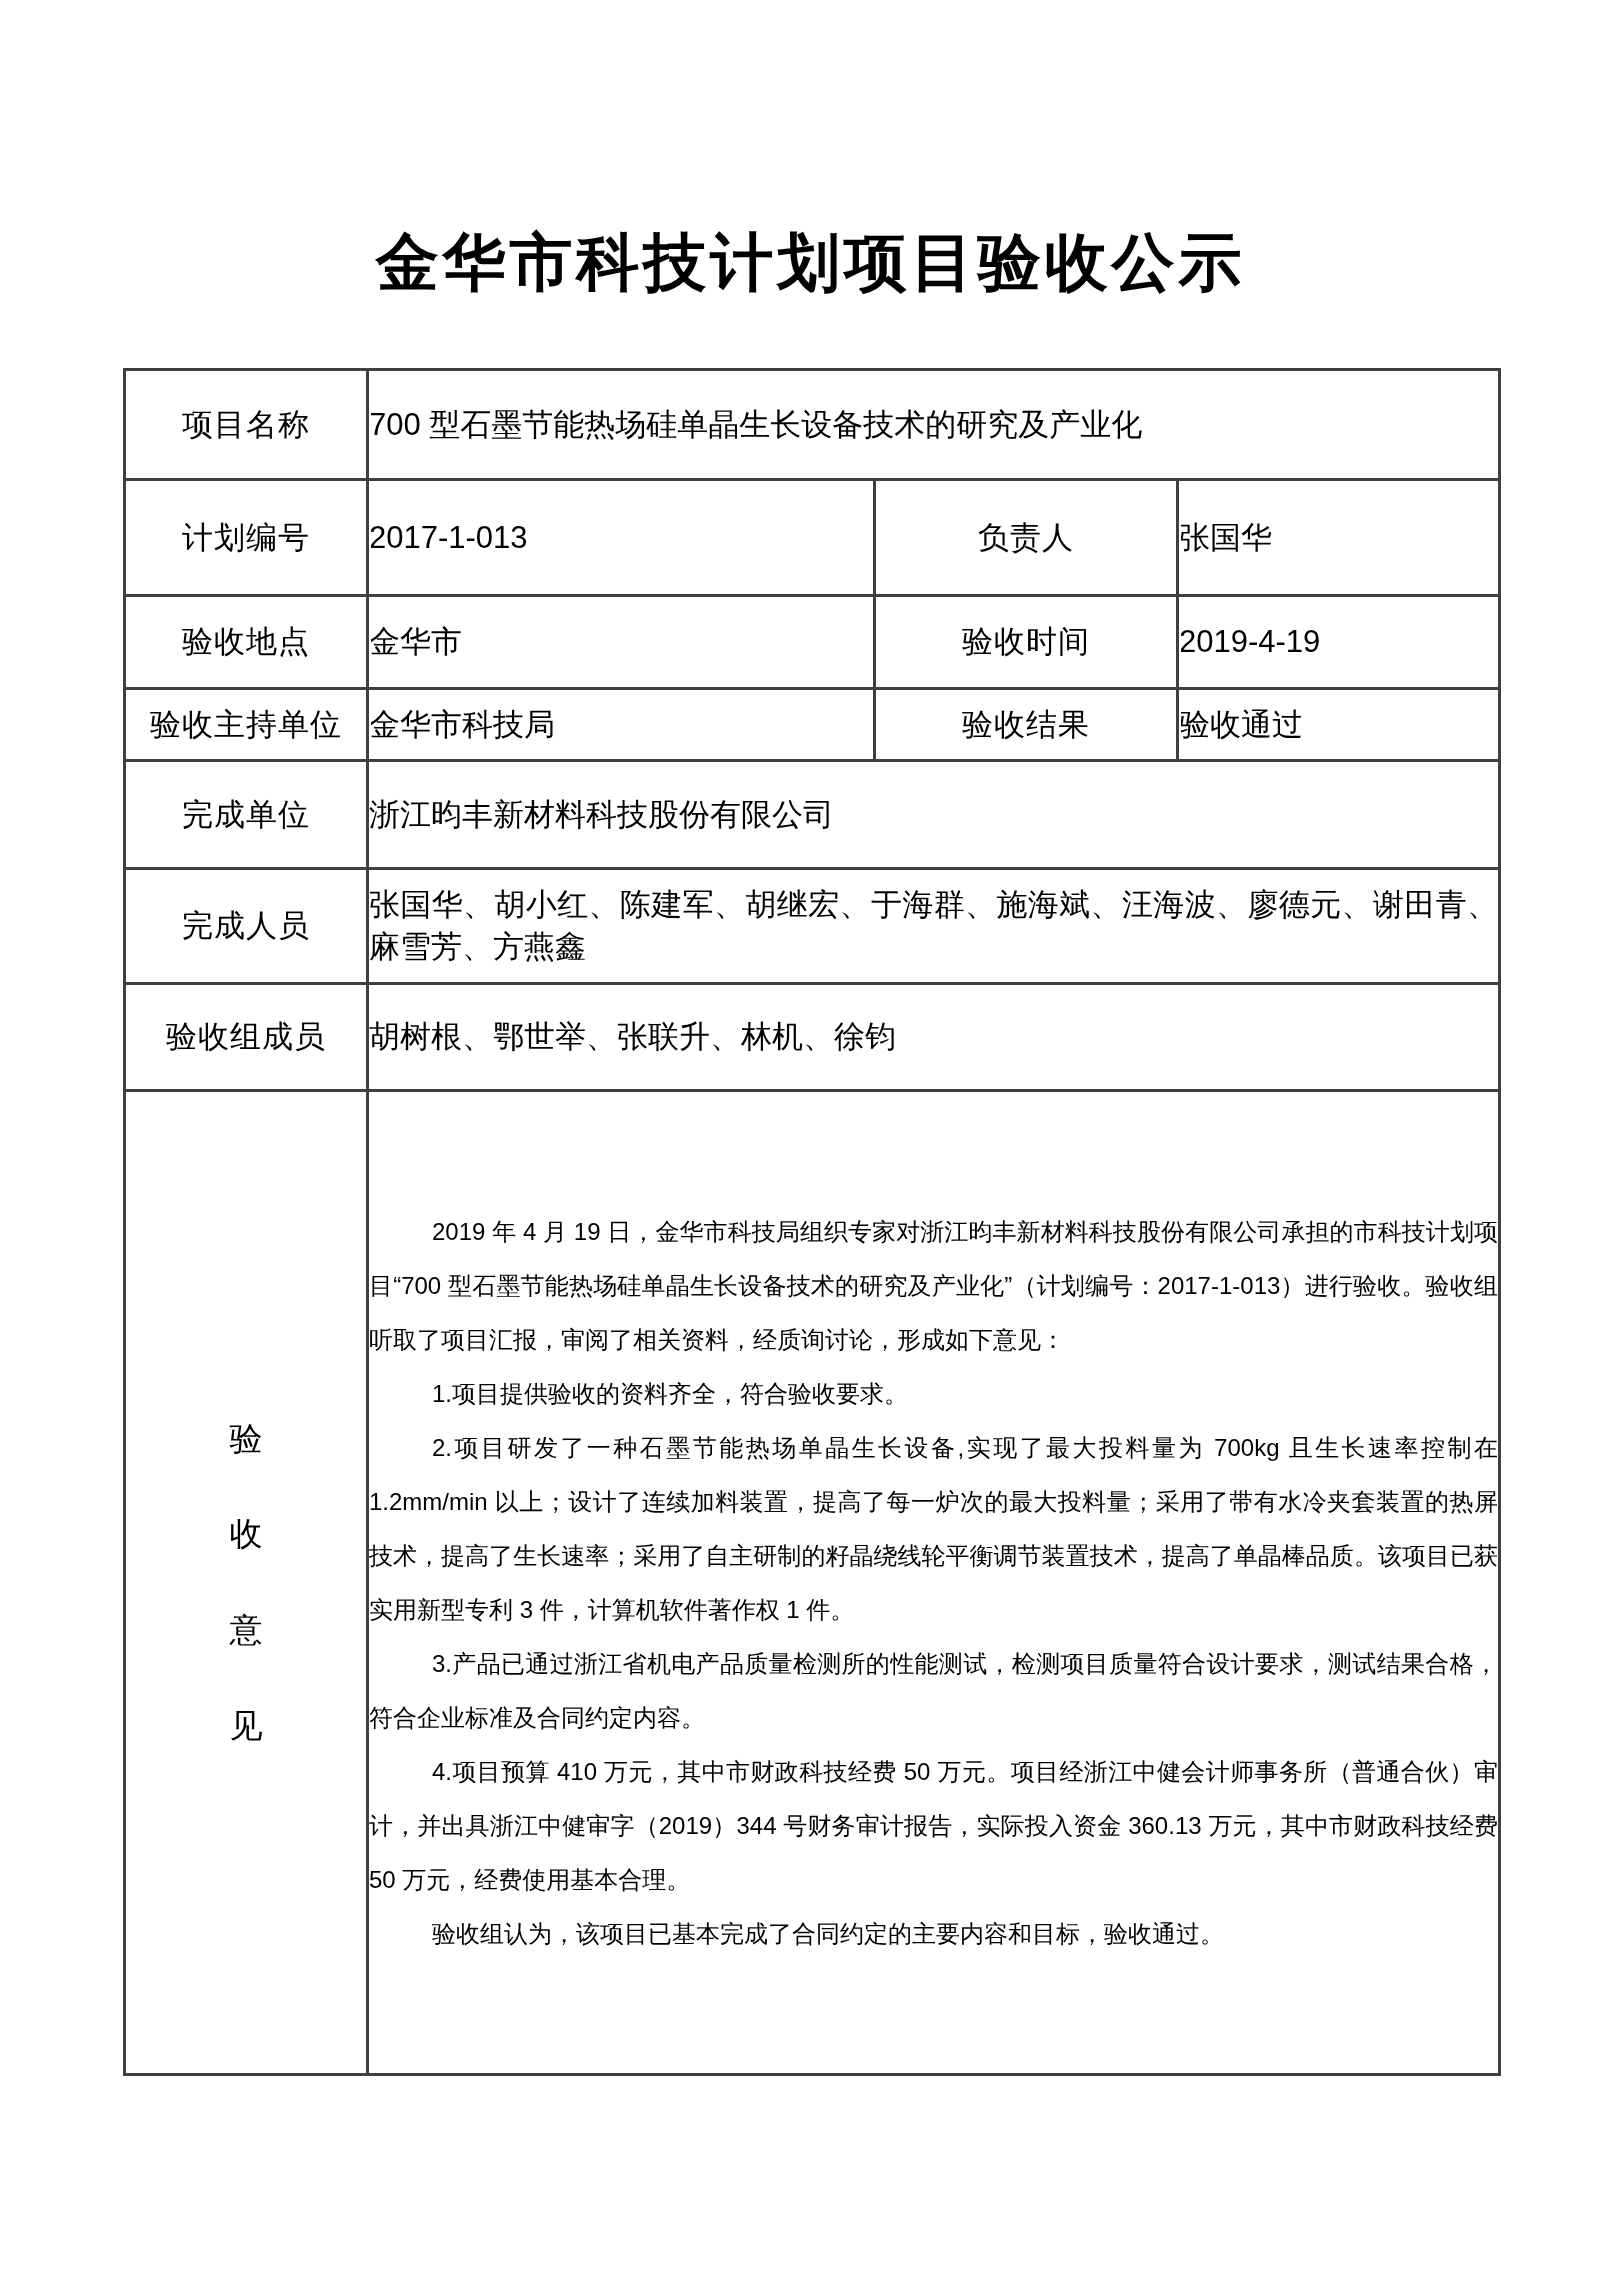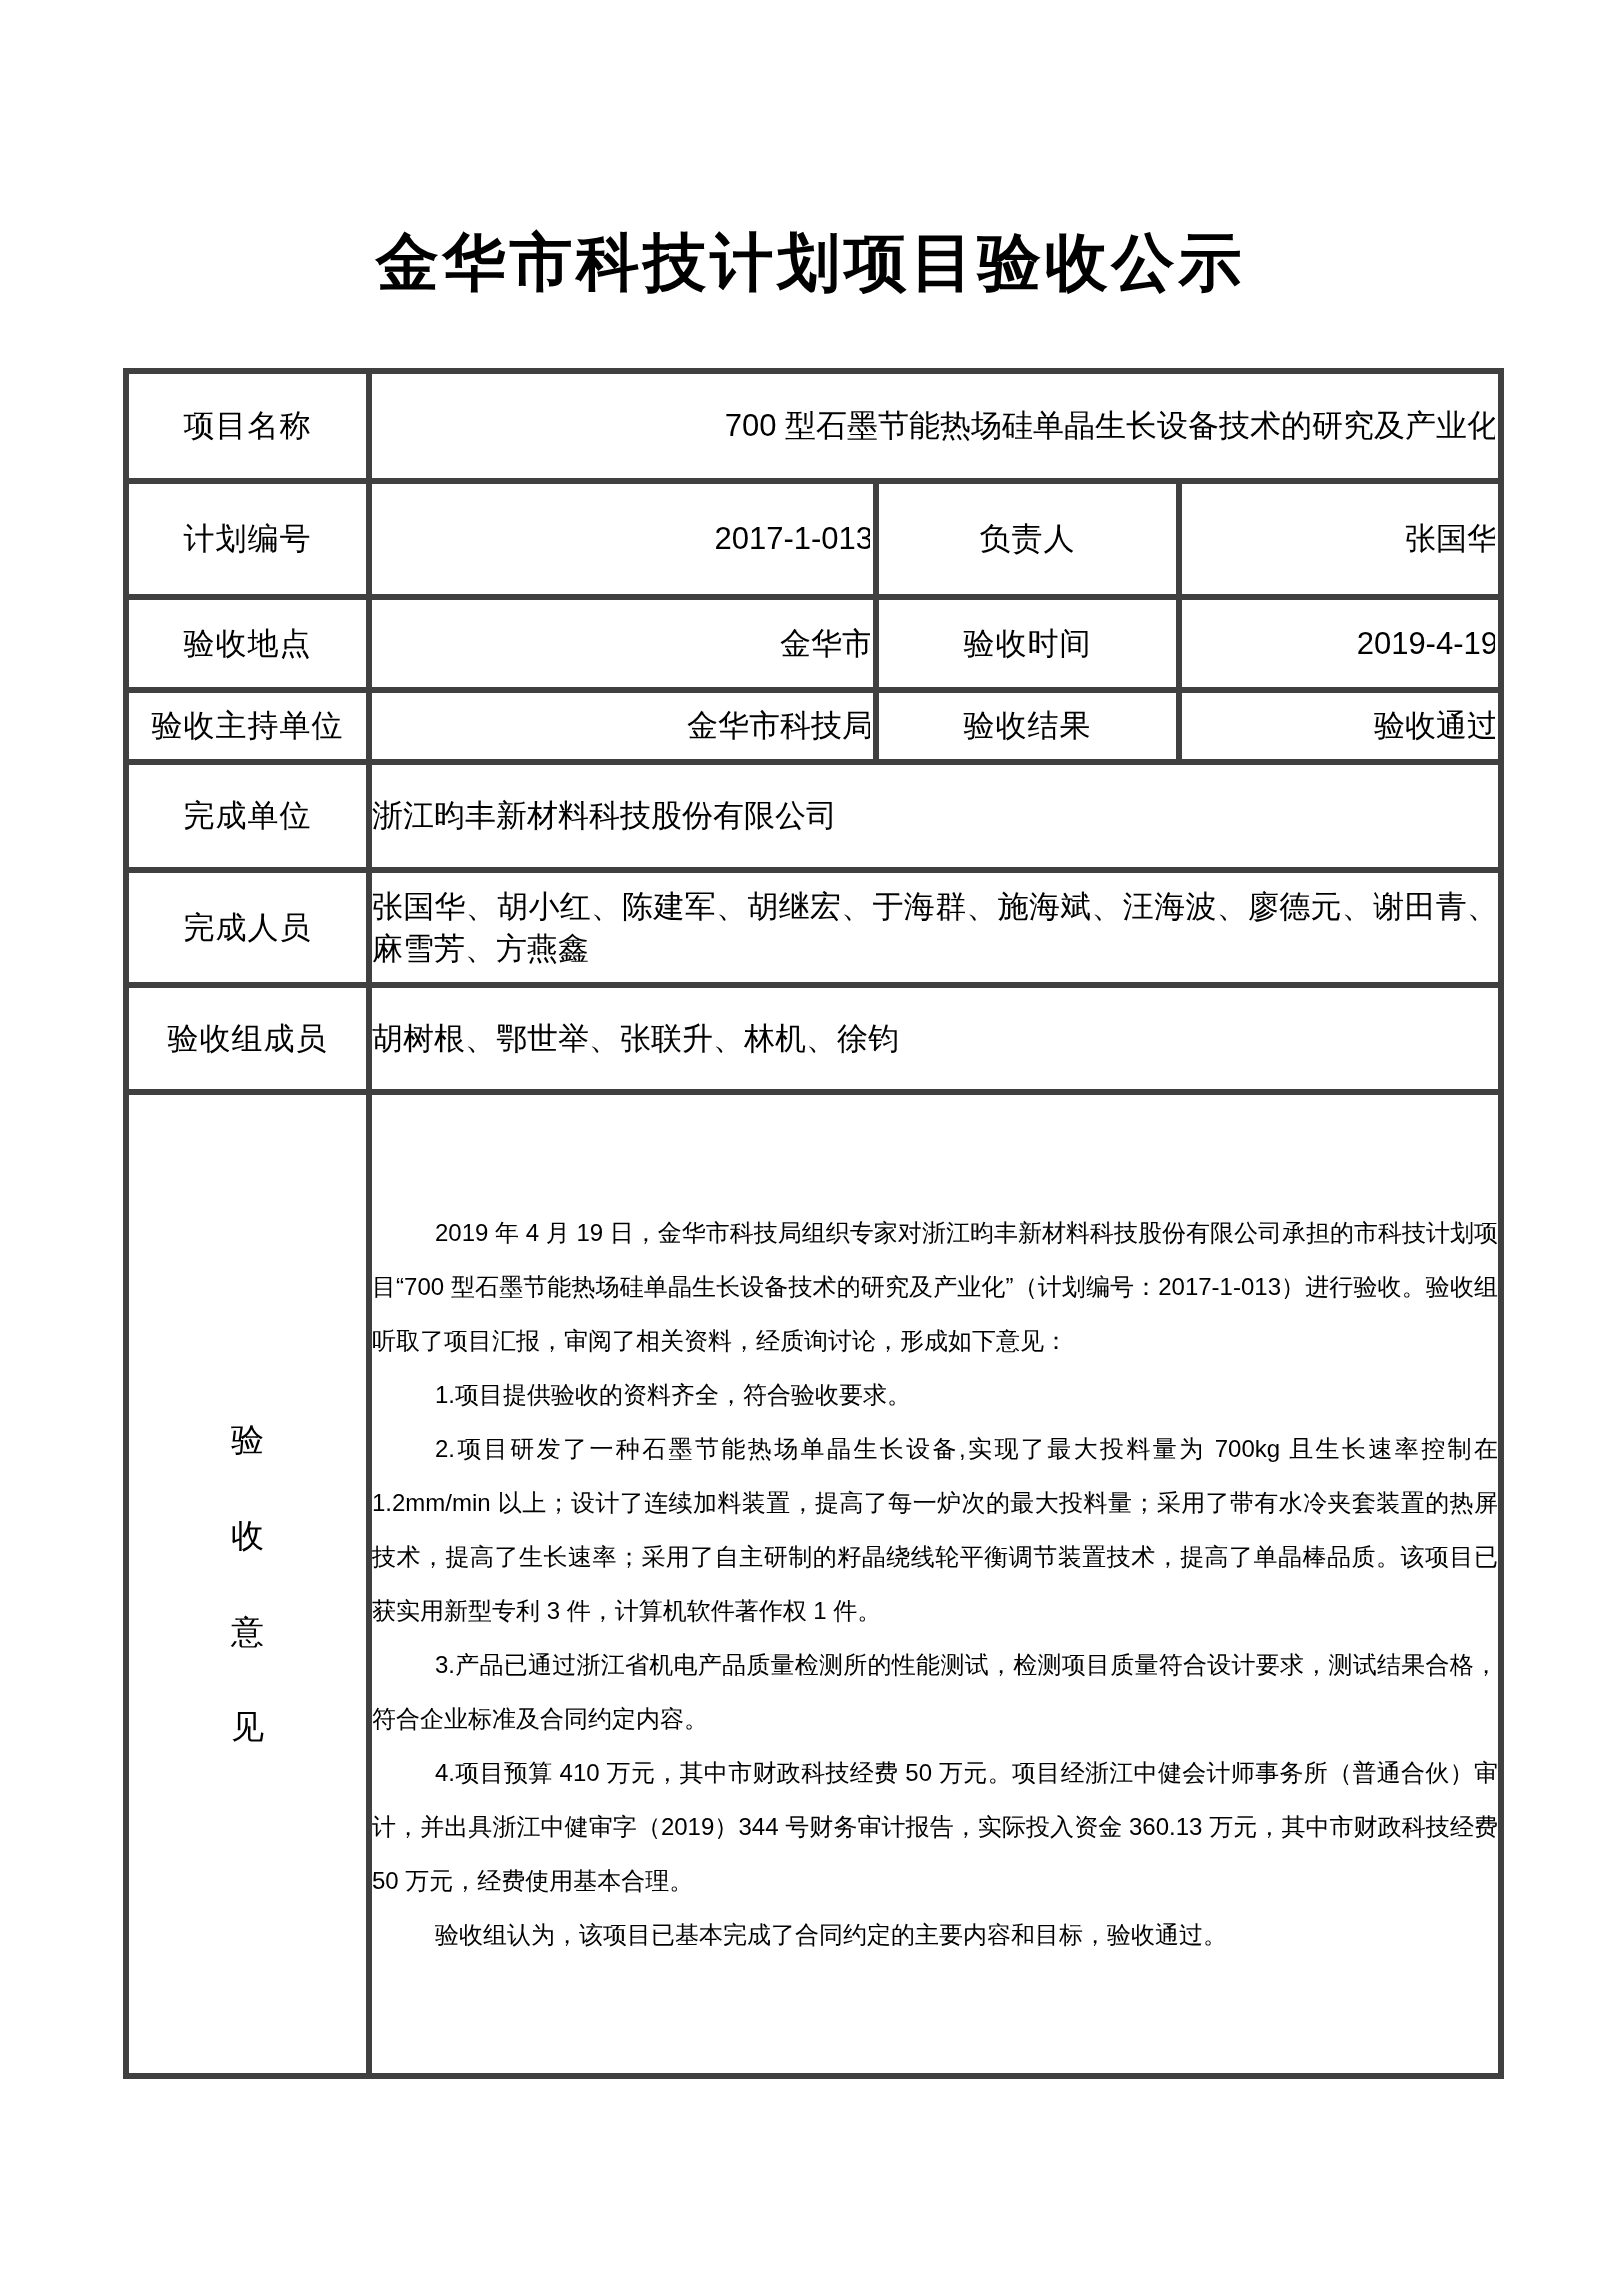--- a/index.html
+++ b/index.html
@@ -24,32 +24,32 @@
     font-family:"Liberation Serif", serif;
   }
   table.doc-table {
     position:absolute;
     left:123px; top:368px;
     width:1375px;
     border-collapse:collapse;
     table-layout:fixed;
   }
   table.doc-table td {
-    border:6px solid #404040;
+    border:3px solid #404040;
     font-size:31px;
     line-height:1.35;
     vertical-align:middle;
     padding:0;
     overflow:hidden;
   }
   td.lbl {
     text-align:center;
     letter-spacing:1px;
   }
-  td.val-center { text-align:right;border-radius:14px; }
+  td.val-center { text-align:left;border-radius:14px; }
   td.val-left   { text-align:left; padding-left:14.7px; padding-right:14.7px; }
   td.val-wrap   {
     text-align:justify;
     padding-left:14.7px; padding-right:15.7px;
     line-height:49px;
   }
   tr.r1 { height:110px; }
   tr.r2 { height:116px; }
   tr.r3 { height:93px; }
   tr.r4 { height:72px; }

